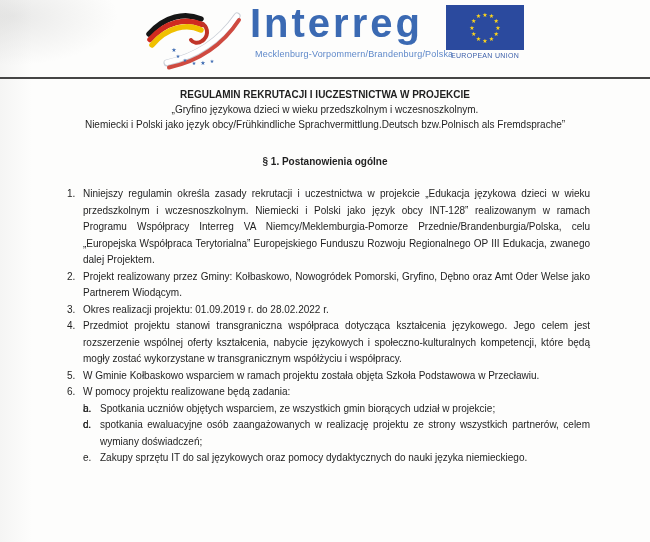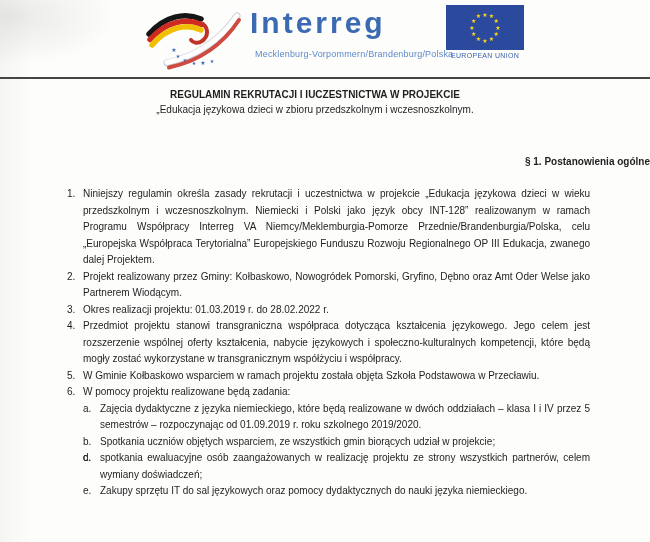--- a/index.html
+++ b/index.html
@@ -20,47 +20,47 @@
     background:
       radial-gradient(150px 70px at 2% 3%, rgba(130,130,130,.16), transparent 70%),
       linear-gradient(90deg, rgba(140,140,140,.07), transparent 5%);
   }
 
   
   .header{position:absolute;left:0;top:0;width:650px;height:77px;}
   .swoosh{position:absolute;left:146px;top:4px;}
   .brand{
     position:absolute;left:250px;top:2px;
-    font-size:30px;font-weight:700;letter-spacing:3px;
+    font-size:40px;font-weight:700;letter-spacing:3px;
     color:#3b6ab3;line-height:42px;
   }
   .program{
     position:absolute;left:255px;top:49px;
     font-size:9px;color:#5e88c9;letter-spacing:.2px;
   }
   .euflag{position:absolute;left:446px;top:5px;}
   .eulabel{
     position:absolute;left:442px;top:52px;width:86px;
     text-align:center;font-size:7px;letter-spacing:.3px;
     color:#3c5fa9;font-weight:500;
   }
   .rule{
     position:absolute;left:0;top:77px;width:650px;height:2px;
     background:#454545;border:none;
   }
 
   
   .titleblock{
-    position:absolute;left:20px;top:87px;width:590px;
+    position:absolute;left:30px;top:87px;width:590px;
     text-align:center;line-height:15px;font-size:10px;color:#1f1f1f;
   }
   .t1{font-weight:700;}
   .sect{
     position:absolute;left:0;top:156px;width:650px;
-    text-align:right;font-size:10px;font-weight:700;color:#1f1f1f;
+    text-align:center;font-size:10px;font-weight:700;color:#1f1f1f;
   }
 
   
   .list{
     position:absolute;left:67px;top:186px;width:523px;
     font-size:10px;line-height:16.5px;color:#1e1e1e;
   }
   .item{position:relative;padding-left:16px;text-align:justify;}
   .item > .num{position:absolute;left:0;top:0;}
   .sublist{margin-left:16px;}
@@ -113,54 +113,55 @@
         <text x="32.5" y="11.2" dy="2.1">★</text>
       </g>
     </svg>
     <div class="eulabel">EUROPEAN UNION</div>
   </div>
 
   <div class="rule"></div>
 
   <div class="titleblock">
     <div class="t1">REGULAMIN REKRUTACJI I IUCZESTNICTWA W PROJEKCIE</div>
-    <div class="t2">„Edukacja językowa dzieci w zbioru przedszkolnym i wczesnoszkolnym.</div>
+    <div class="t2">„Gryfino językowa dzieci w wieku przedszkolnym i wczesnoszkolnym.</div>
+    <div class="t2">Niemiecki i Polski jako język obcy/Frühkindliche Sprachvermittlung.Deutsch bzw.Polnisch als Fremdsprache”</div>
   </div>
 
   <div class="sect">§ 1. Postanowienia ogólne</div>
 
   <div class="list">
 
     <div class="item">
       <span class="num">1.</span><span class="txt">Niniejszy regulamin określa zasady rekrutacji i uczestnictwa w projekcie „Edukacja językowa dzieci w wieku przedszkolnym i wczesnoszkolnym. Niemiecki i Polski jako język obcy INT-128” realizowanym w ramach Programu Współpracy Interreg VA Niemcy/Meklemburgia-Pomorze Przednie/Brandenburgia/Polska, celu „Europejska Współpraca Terytorialna” Europejskiego Funduszu Rozwoju Regionalnego OP III Edukacja, zwanego dalej Projektem.</span>
     </div>
 
     <div class="item">
       <span class="num">2.</span><span class="txt">Projekt realizowany  przez Gminy: Kołbaskowo, Nowogródek Pomorski, Gryfino, Dębno  oraz  Amt Oder Welse jako Partnerem Wiodącym.</span>
     </div>
 
     <div class="item">
-      <span class="num">3.</span><span class="txt">Okres realizacji projektu: 01.03.2019 r. do  28.02.2022 r.</span>
+      <span class="num">3.</span><span class="txt">Okres realizacji projektu: 01.09.2019 r. do  28.02.2022 r.</span>
     </div>
 
     <div class="item">
       <span class="num">4.</span><span class="txt">Przedmiot projektu stanowi transgraniczna współpraca dotycząca kształcenia językowego. Jego celem jest rozszerzenie wspólnej oferty kształcenia, nabycie językowych i  społeczno-kulturalnych kompetencji, które będą mogły zostać wykorzystane w transgranicznym współżyciu i współpracy.</span>
     </div>
 
     <div class="item">
       <span class="num">5.</span><span class="txt">W Gminie Kołbaskowo wsparciem w ramach projektu została objęta Szkoła Podstawowa w Przecławiu.</span>
     </div>
 
     <div class="item">
       <span class="num">6.</span><span class="txt">W pomocy projektu realizowane będą zadania:</span>
     </div>
 
     <div class="sublist">
       <div class="item">
-        <span class="num">a.</span><span class="txt">Zajęcia dydaktyczne z języka niemieckiego, które będą realizowane w dwóch oddziałach – klasa I i IV przez 5 semestrów – rozpoczynając od 01.09.2019 r. roku szkolnego 2019/2020.</span>
+        <span class="num">a.</span>
       </div>
       <div class="item">
         <span class="num">b.</span><span class="txt">Spotkania uczniów objętych wsparciem, ze wszystkich gmin biorących udział w projekcie;</span>
       </div>
       <div class="item">
         <span class="num">c.</span>
       </div>
       <div class="item">
         <span class="num">d.</span><span class="txt">spotkania ewaluacyjne osób zaangażowanych w realizację projektu ze strony wszystkich partnerów, celem wymiany doświadczeń;</span>
       </div>

